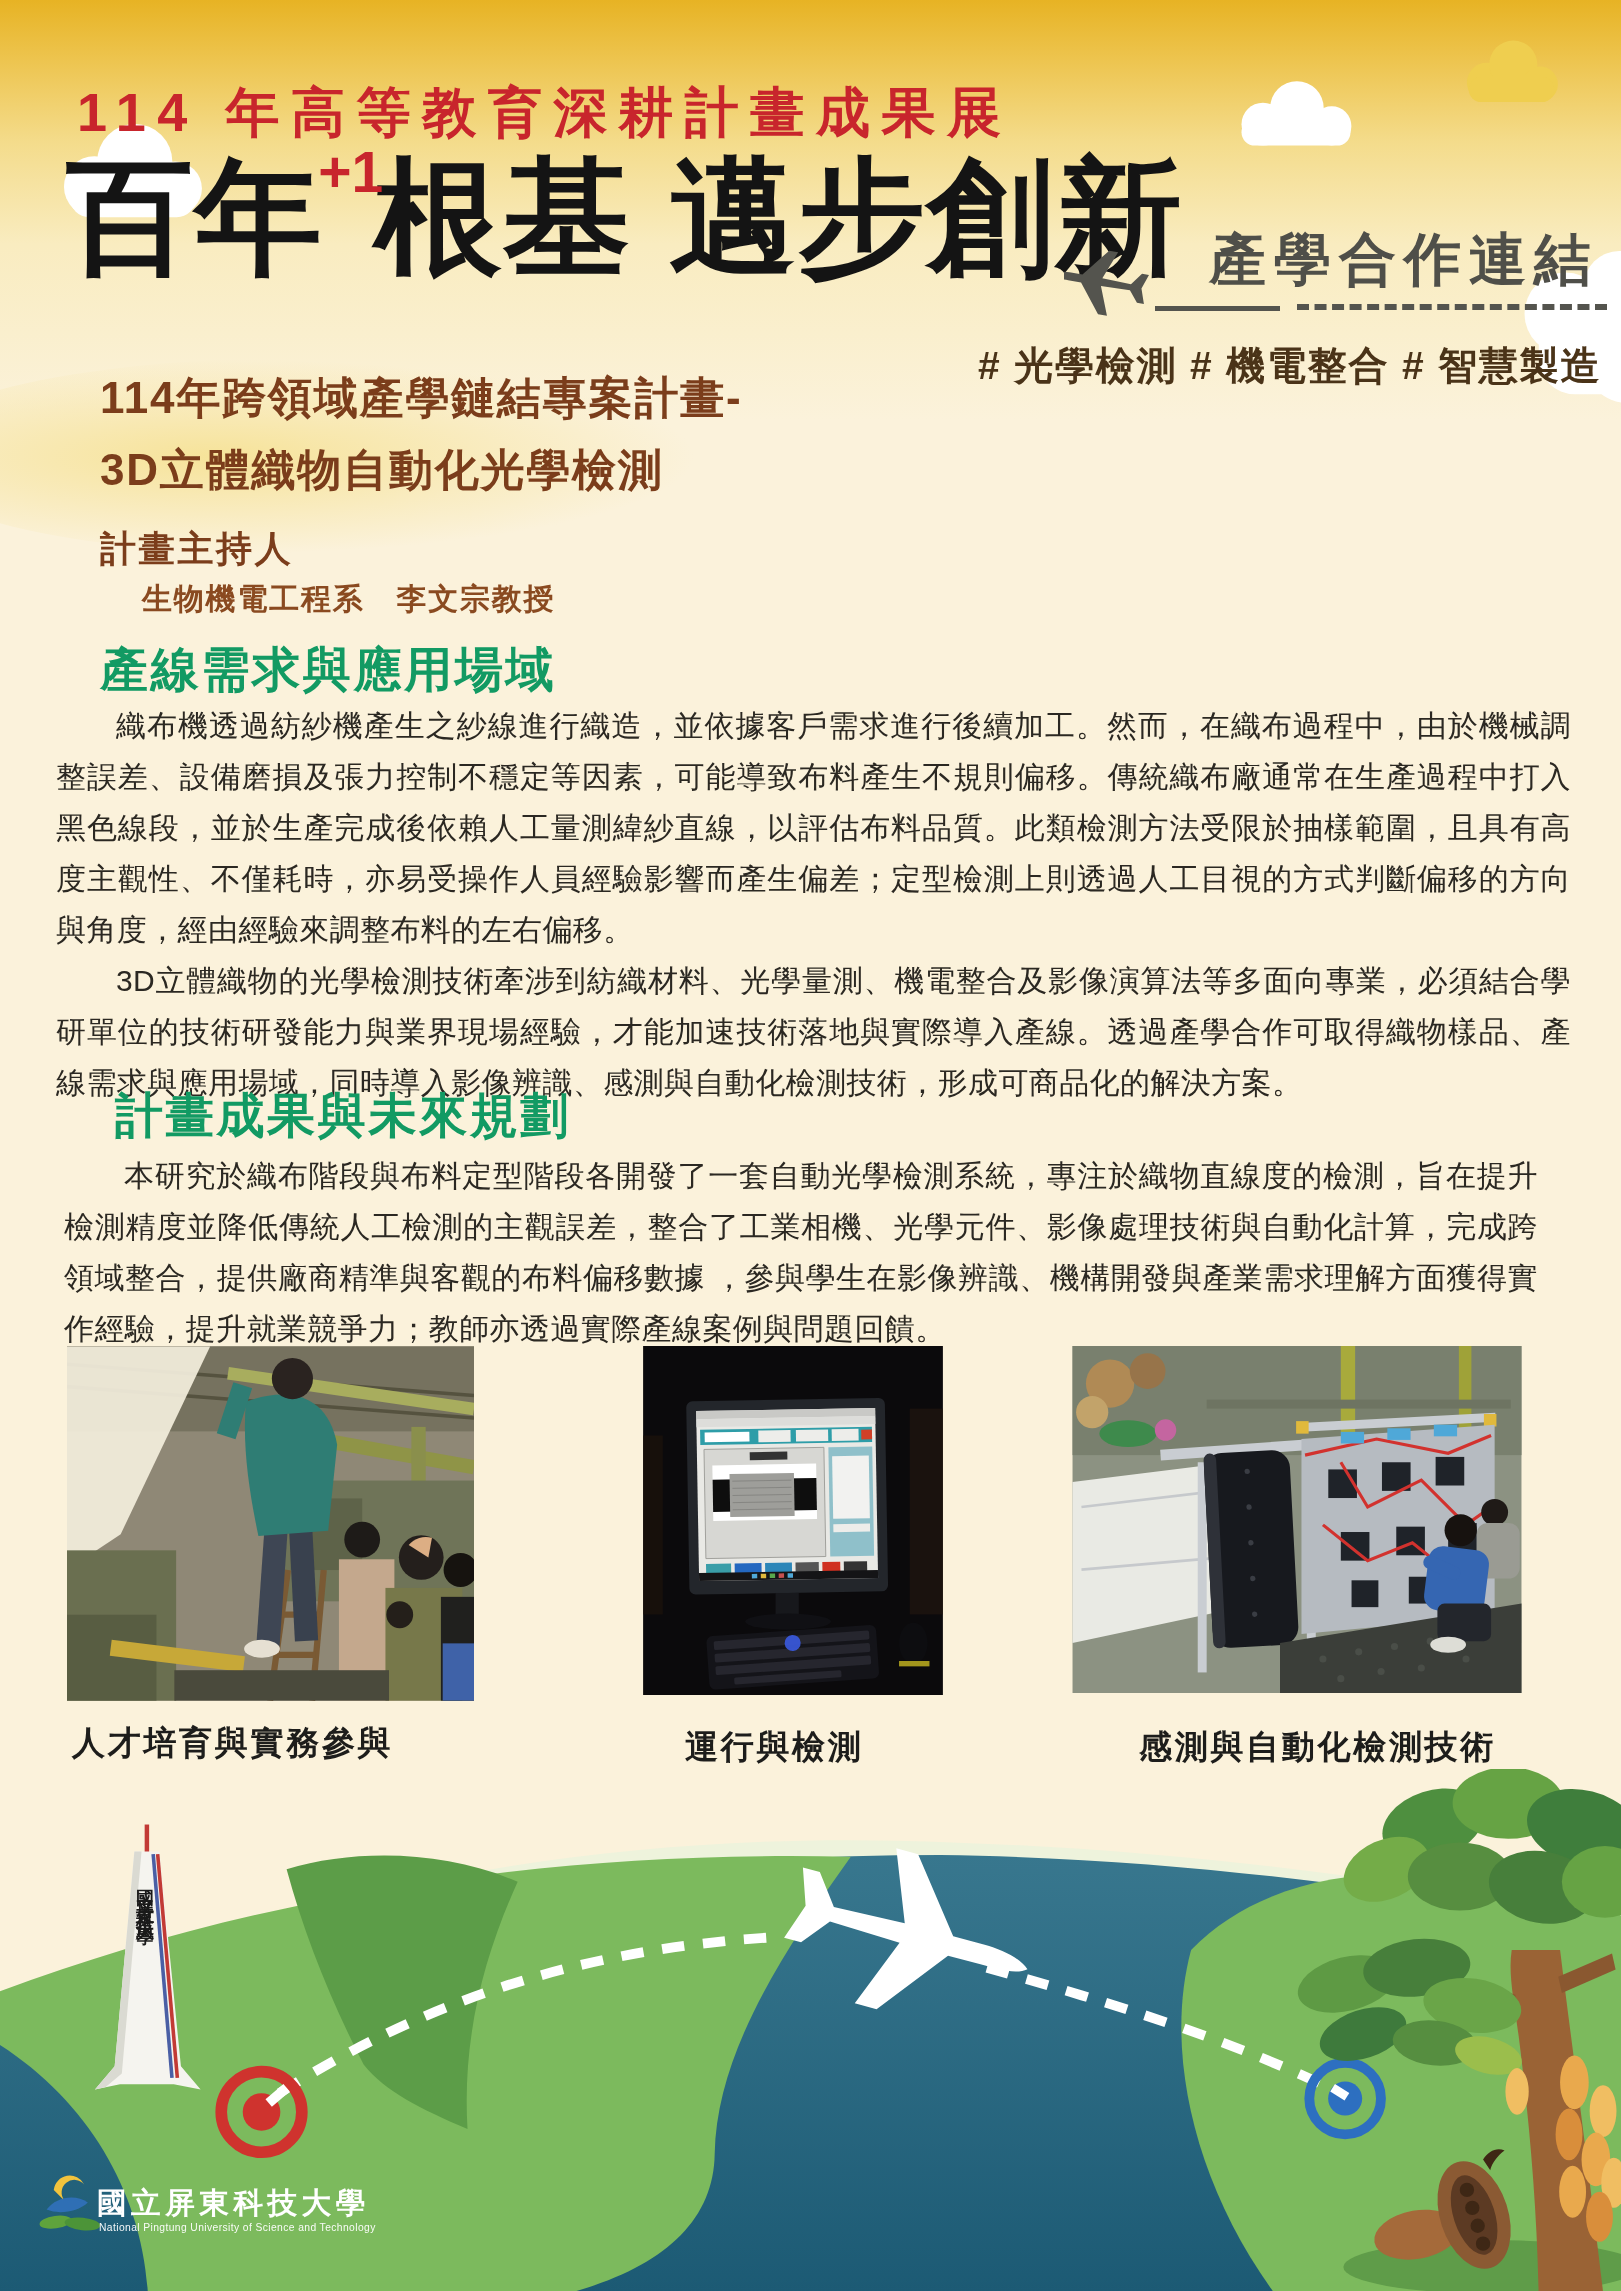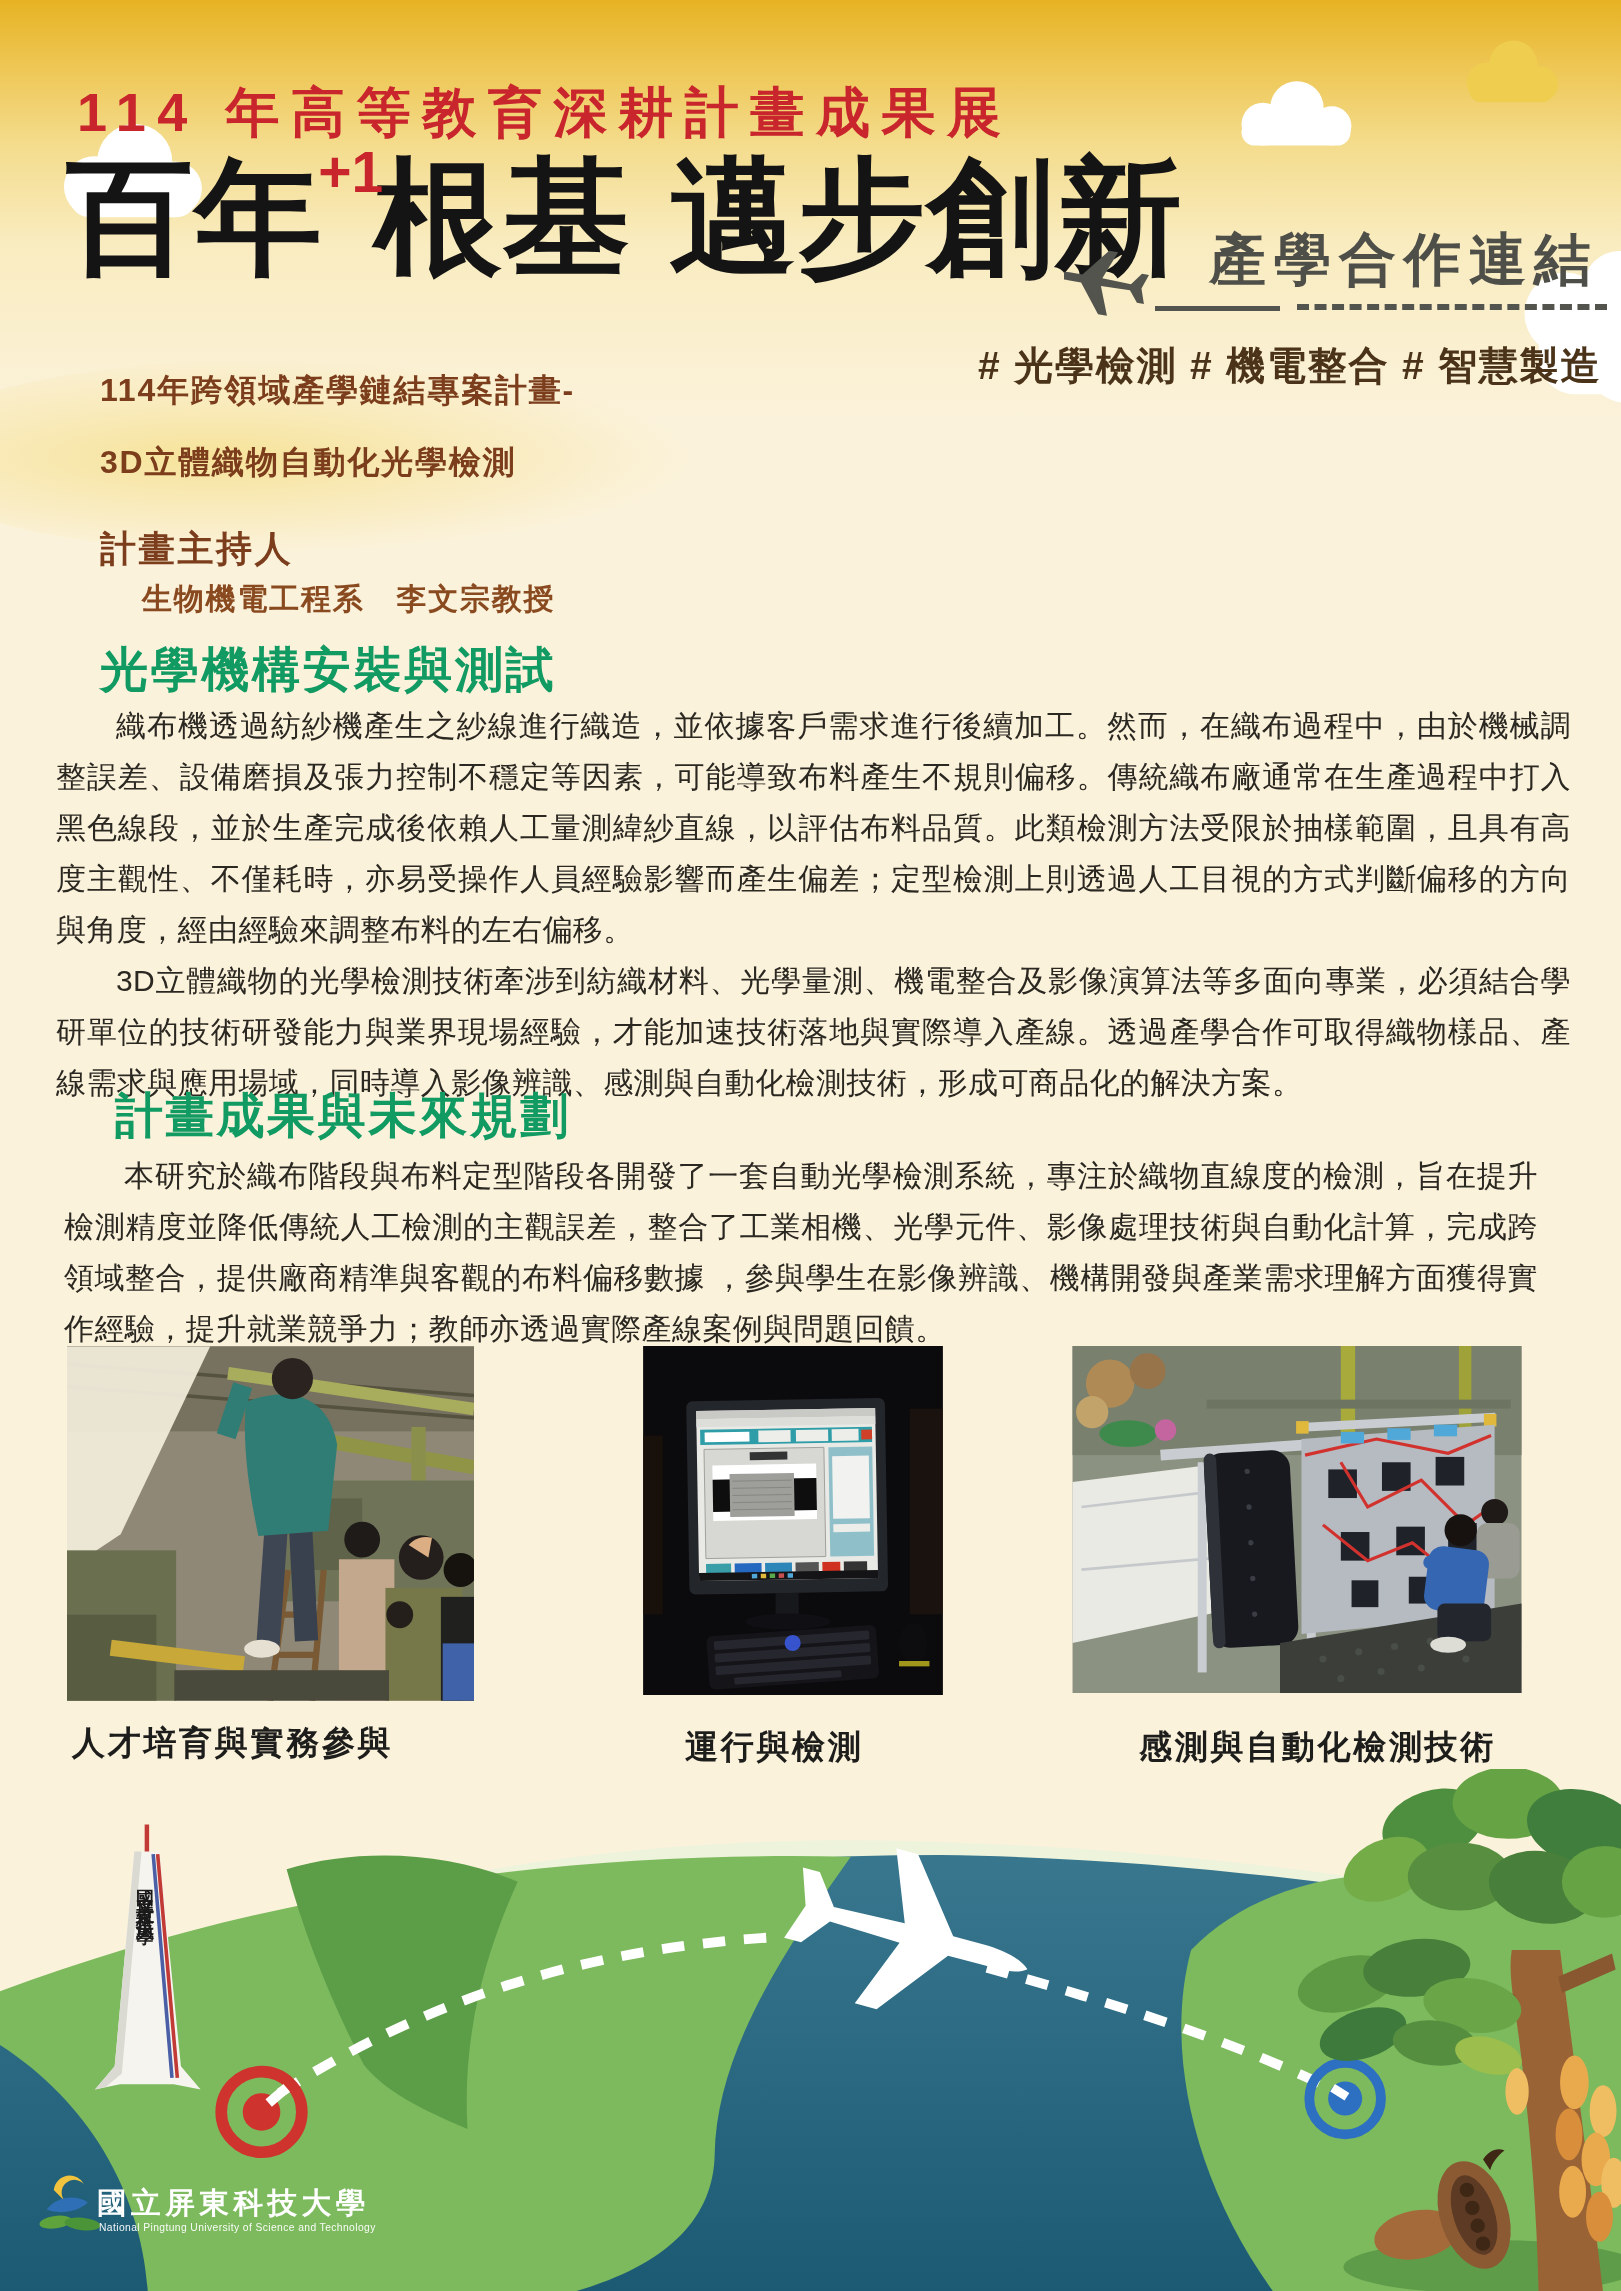--- a/index.html
+++ b/index.html
@@ -33,21 +33,21 @@
     left:1164px;top:222px;font-size:57px;font-weight:700;letter-spacing:8px;
     color:#4F4F49;white-space:nowrap;margin-left:45px;
   }
   .badge-underline-solid{left:1155px;top:306px;width:125px;height:5.4px;background:#54544E;}
   .badge-underline-dashed{left:1297px;top:304px;width:310px;height:0;border-top:6.3px dashed #54544E;}
   .hashtags{
     right:19.7px;top:339px;font-size:39px;font-weight:700;letter-spacing:1.8px;
     color:#4A3318;white-space:nowrap;
   }
   
-  .proj-title{left:100px;color:#7B3D1B;font-weight:800;font-size:32px;letter-spacing:1.8px;white-space:nowrap;}
+  .proj-title{left:100px;color:#7B3D1B;font-weight:800;font-size:44px;letter-spacing:1.8px;white-space:nowrap;}
   .proj-title.l1{top:369px;}
   .proj-title.l2{top:441px;}
   .leader-label{left:100px;top:525px;font-size:36px;font-weight:800;color:#7B3D1B;letter-spacing:2.7px;}
   .leader-value{left:100px;top:579px;font-size:30px;font-weight:700;color:#8A4A20;letter-spacing:1.8px;margin-left:42px;}
   
   .sec-heading{font-size:48px;font-weight:800;color:#129A63;letter-spacing:2.7px;white-space:nowrap;}
   .sec1-heading{left:100px;top:638px;}
   .sec2-heading{left:115px;top:1084px;}
   .body-par{
     color:#2B2822;font-size:30px;line-height:51px;text-align:justify;
@@ -122,21 +122,21 @@
   <div class="abs badge-underline-solid"></div>
   <div class="abs badge-underline-dashed"></div>
 
   <div class="abs hashtags"># 光學檢測 # 機電整合 # 智慧製造</div>
 
   <div class="abs proj-title l1">114年跨領域產學鏈結專案計畫-</div>
   <div class="abs proj-title l2">3D立體織物自動化光學檢測</div>
   <div class="abs leader-label">計畫主持人</div>
   <div class="abs leader-value">生物機電工程系　李文宗教授</div>
 
-  <div class="abs sec-heading sec1-heading">光學機構安裝與測試</div>
+  <div class="abs sec-heading sec1-heading">產線需求與應用場域</div>
   <div class="abs par-block1">
     <div class="body-par">織布機透過紡紗機產生之紗線進行織造，並依據客戶需求進行後續加工。然而，在織布過程中，由於機械調整誤差、設備磨損及張力控制不穩定等因素，可能導致布料產生不規則偏移。傳統織布廠通常在生產過程中打入黑色線段，並於生產完成後依賴人工量測緯紗直線，以評估布料品質。此類檢測方法受限於抽樣範圍，且具有高度主觀性、不僅耗時，亦易受操作人員經驗影響而產生偏差；定型檢測上則透過人工目視的方式判斷偏移的方向與角度，經由經驗來調整布料的左右偏移。</div>
     <div class="body-par">3D立體織物的光學檢測技術牽涉到紡織材料、光學量測、機電整合及影像演算法等多面向專業，必須結合學研單位的技術研發能力與業界現場經驗，才能加速技術落地與實際導入產線。透過產學合作可取得織物樣品、產線需求與應用場域，同時導入影像辨識、感測與自動化檢測技術，形成可商品化的解決方案。</div>
   </div>
 
   <div class="abs sec-heading sec2-heading">計畫成果與未來規劃</div>
   <div class="abs par-block2">
     <div class="body-par">本研究於織布階段與布料定型階段各開發了一套自動光學檢測系統，專注於織物直線度的檢測，旨在提升檢測精度並降低傳統人工檢測的主觀誤差，整合了工業相機、光學元件、影像處理技術與自動化計算，完成跨領域整合，提供廠商精準與客觀的布料偏移數據 ，參與學生在影像辨識、機構開發與產業需求理解方面獲得實作經驗，提升就業競爭力；教師亦透過實際產線案例與問題回饋。</div>
   </div>
 

